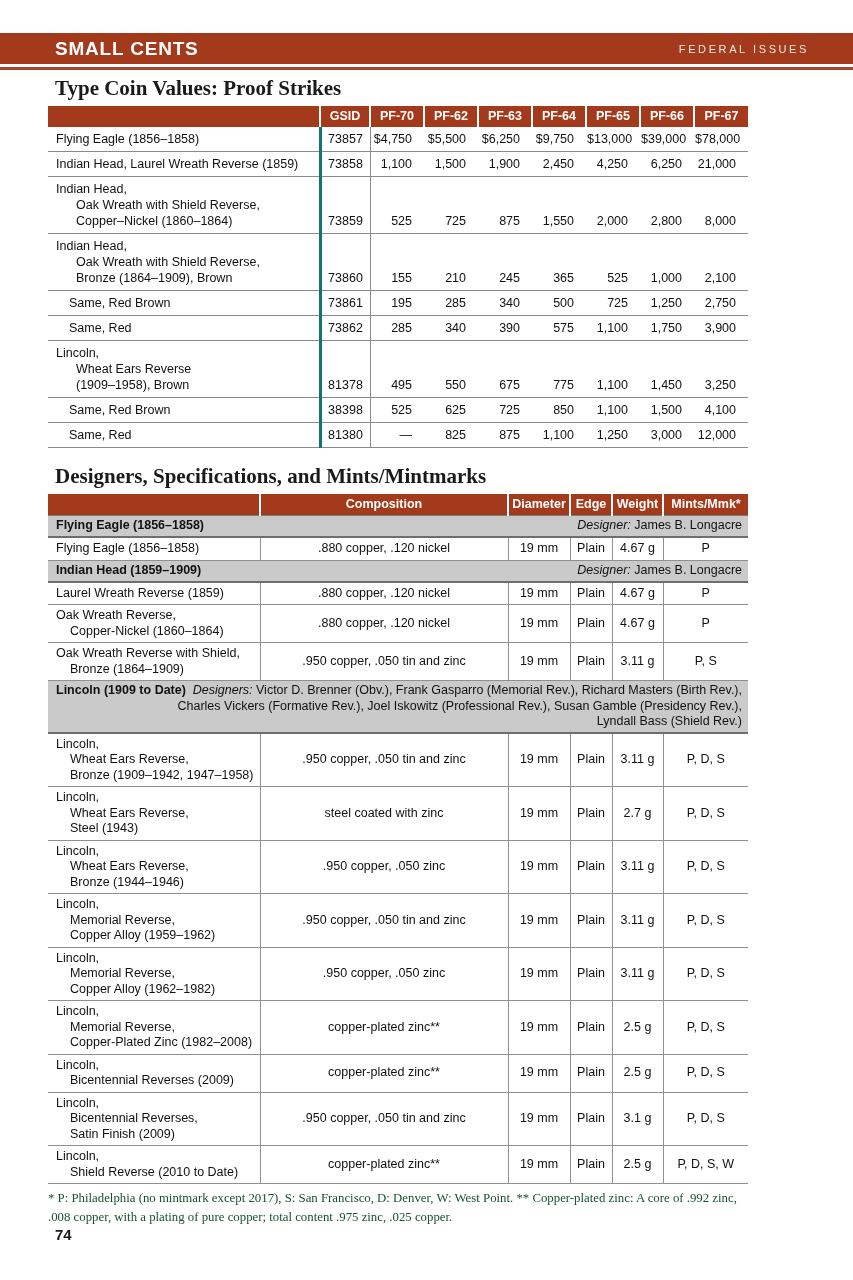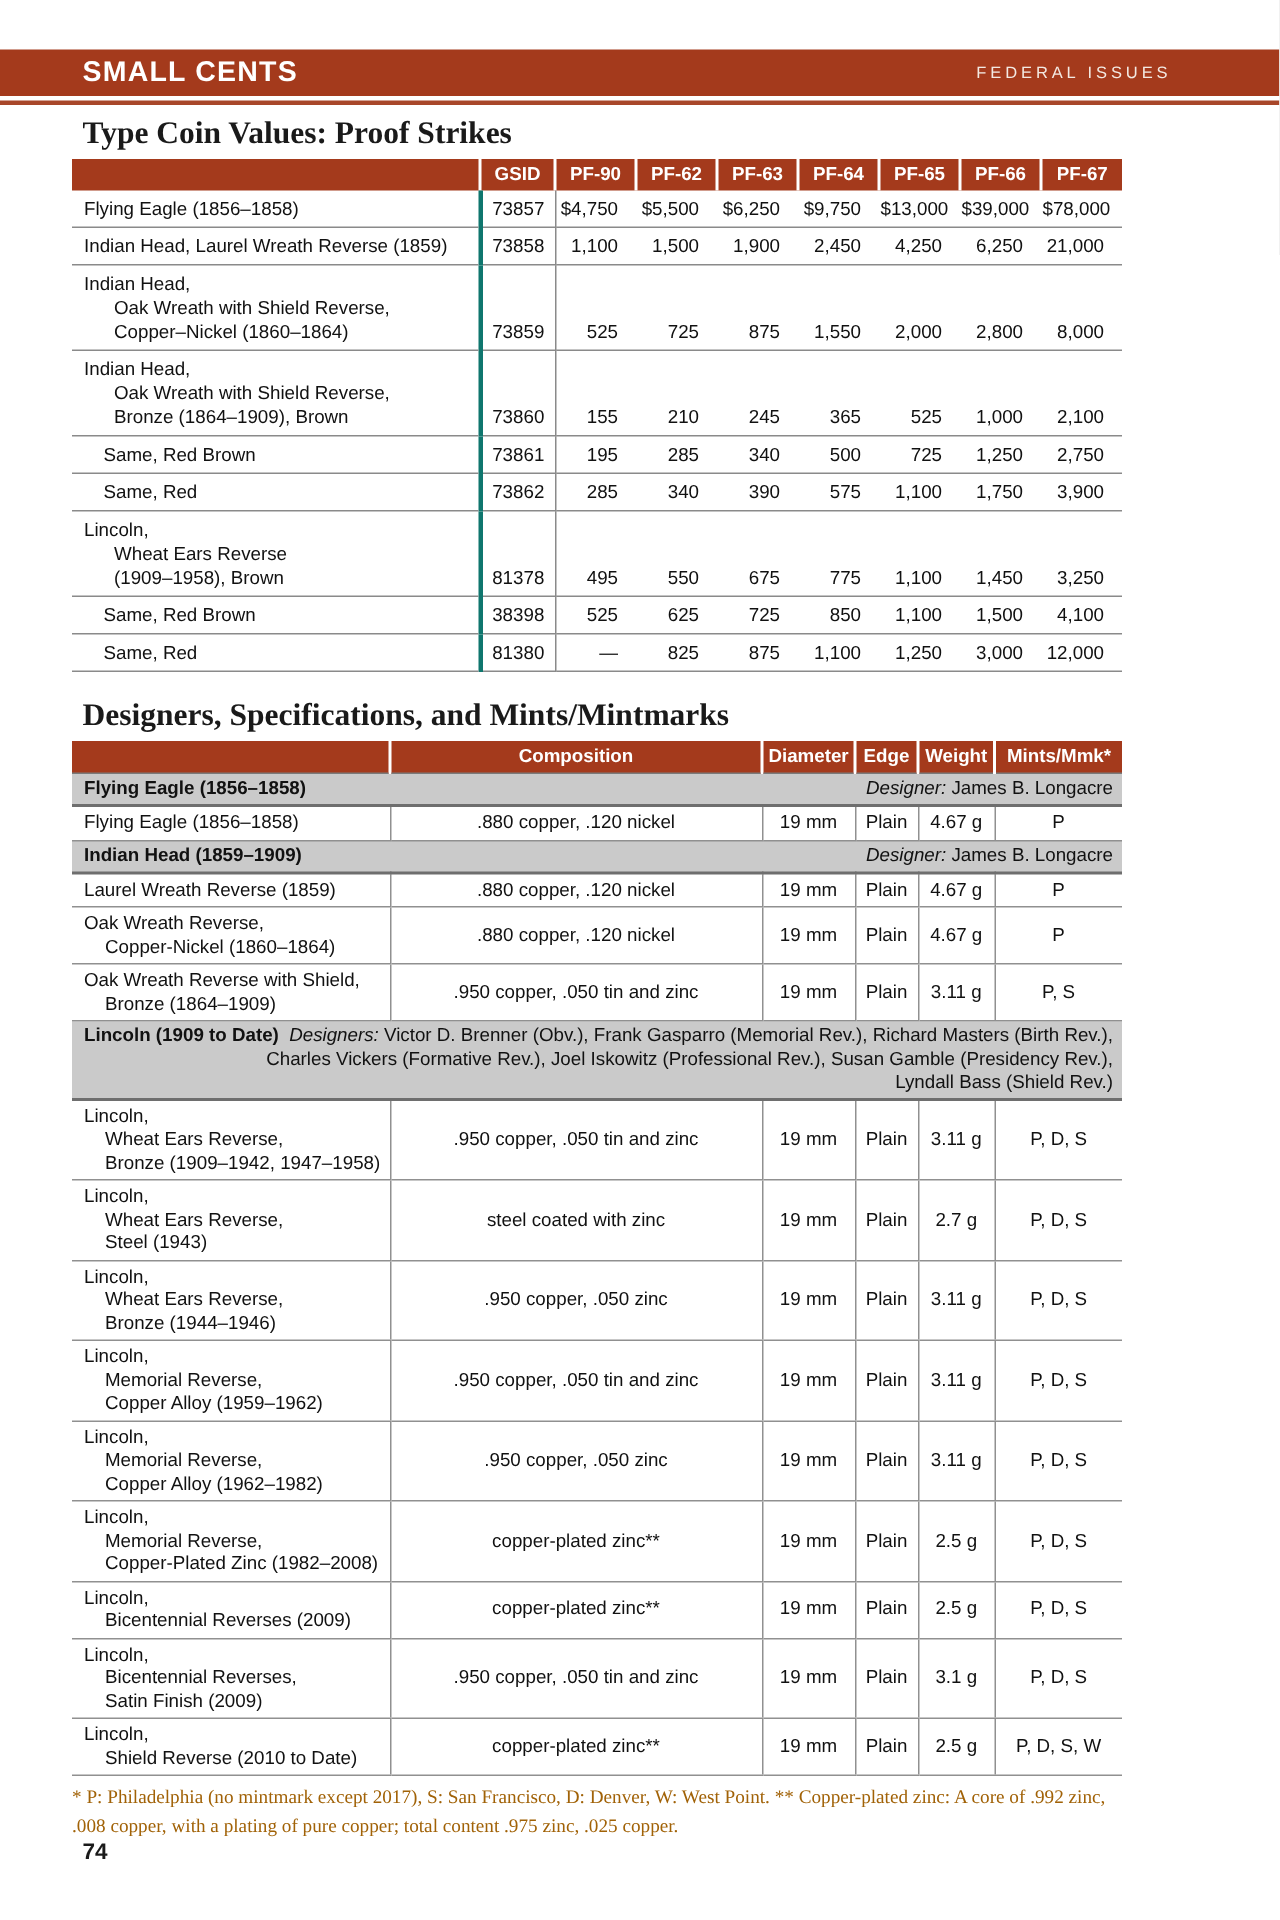--- a/index.html
+++ b/index.html
@@ -11,21 +11,21 @@
     font-family:"Liberation Sans", sans-serif;
     color:#111;
     overflow:hidden;
   }
   
   .banner{
     position:absolute;left:0;top:33px;width:853px;height:31px;
     background:#a43a1c;
     display:flex;align-items:center;justify-content:space-between;
     box-sizing:border-box;
-    padding:0 72px 0 55px;
+    padding:0 44px 0 55px;
   }
   .banner-title{
     color:#fff;font-weight:bold;font-size:19px;letter-spacing:0.8px;
   }
   .banner-right{
     color:#f3e9e2;font-size:11px;letter-spacing:2.6px;font-weight:normal;
   }
   .banner-rule{
     position:absolute;left:0;top:67px;width:853px;height:3px;background:#a8472a;
   }
@@ -81,21 +81,21 @@
   .spec-table .band-label{
     position:absolute;left:8px;top:0;font-weight:bold;white-space:nowrap;
   }
   .spec-table .band-designer{
     display:block;text-align:right;padding-left:117px;
   }
   .spec-table .band-designer i{font-style:italic;}
   
   .footnote{
     font-family:"Liberation Serif", serif;
-    font-size:12.8px;line-height:19px;color:#a16207;
+    font-size:12.8px;line-height:19px;color:#14532d;
     margin-top:5px;width:700px;
   }
   .page-number{
     position:absolute;left:55px;bottom:37px;
     font-weight:bold;font-size:15px;color:#1a1a1a;
   }
 </style>
 </head>
 <body>
 
@@ -120,21 +120,21 @@
           <col style="width:54px">
           <col style="width:54px">
         <col style="width:54px">
           <col style="width:54px">
           <col style="width:54px">
       </colgroup>
       <thead>
           <tr>
             <th></th>
             <th>GSID</th>
-            <th>PF-90</th>
+            <th>PF-70</th>
             <th>PF-62</th>
             <th>PF-63</th>
             <th>PF-64</th>
             <th>PF-65</th>
             <th>PF-66</th>
             <th>PF-67</th>
           </tr>
         </thead>
       <tbody>
           <tr>

